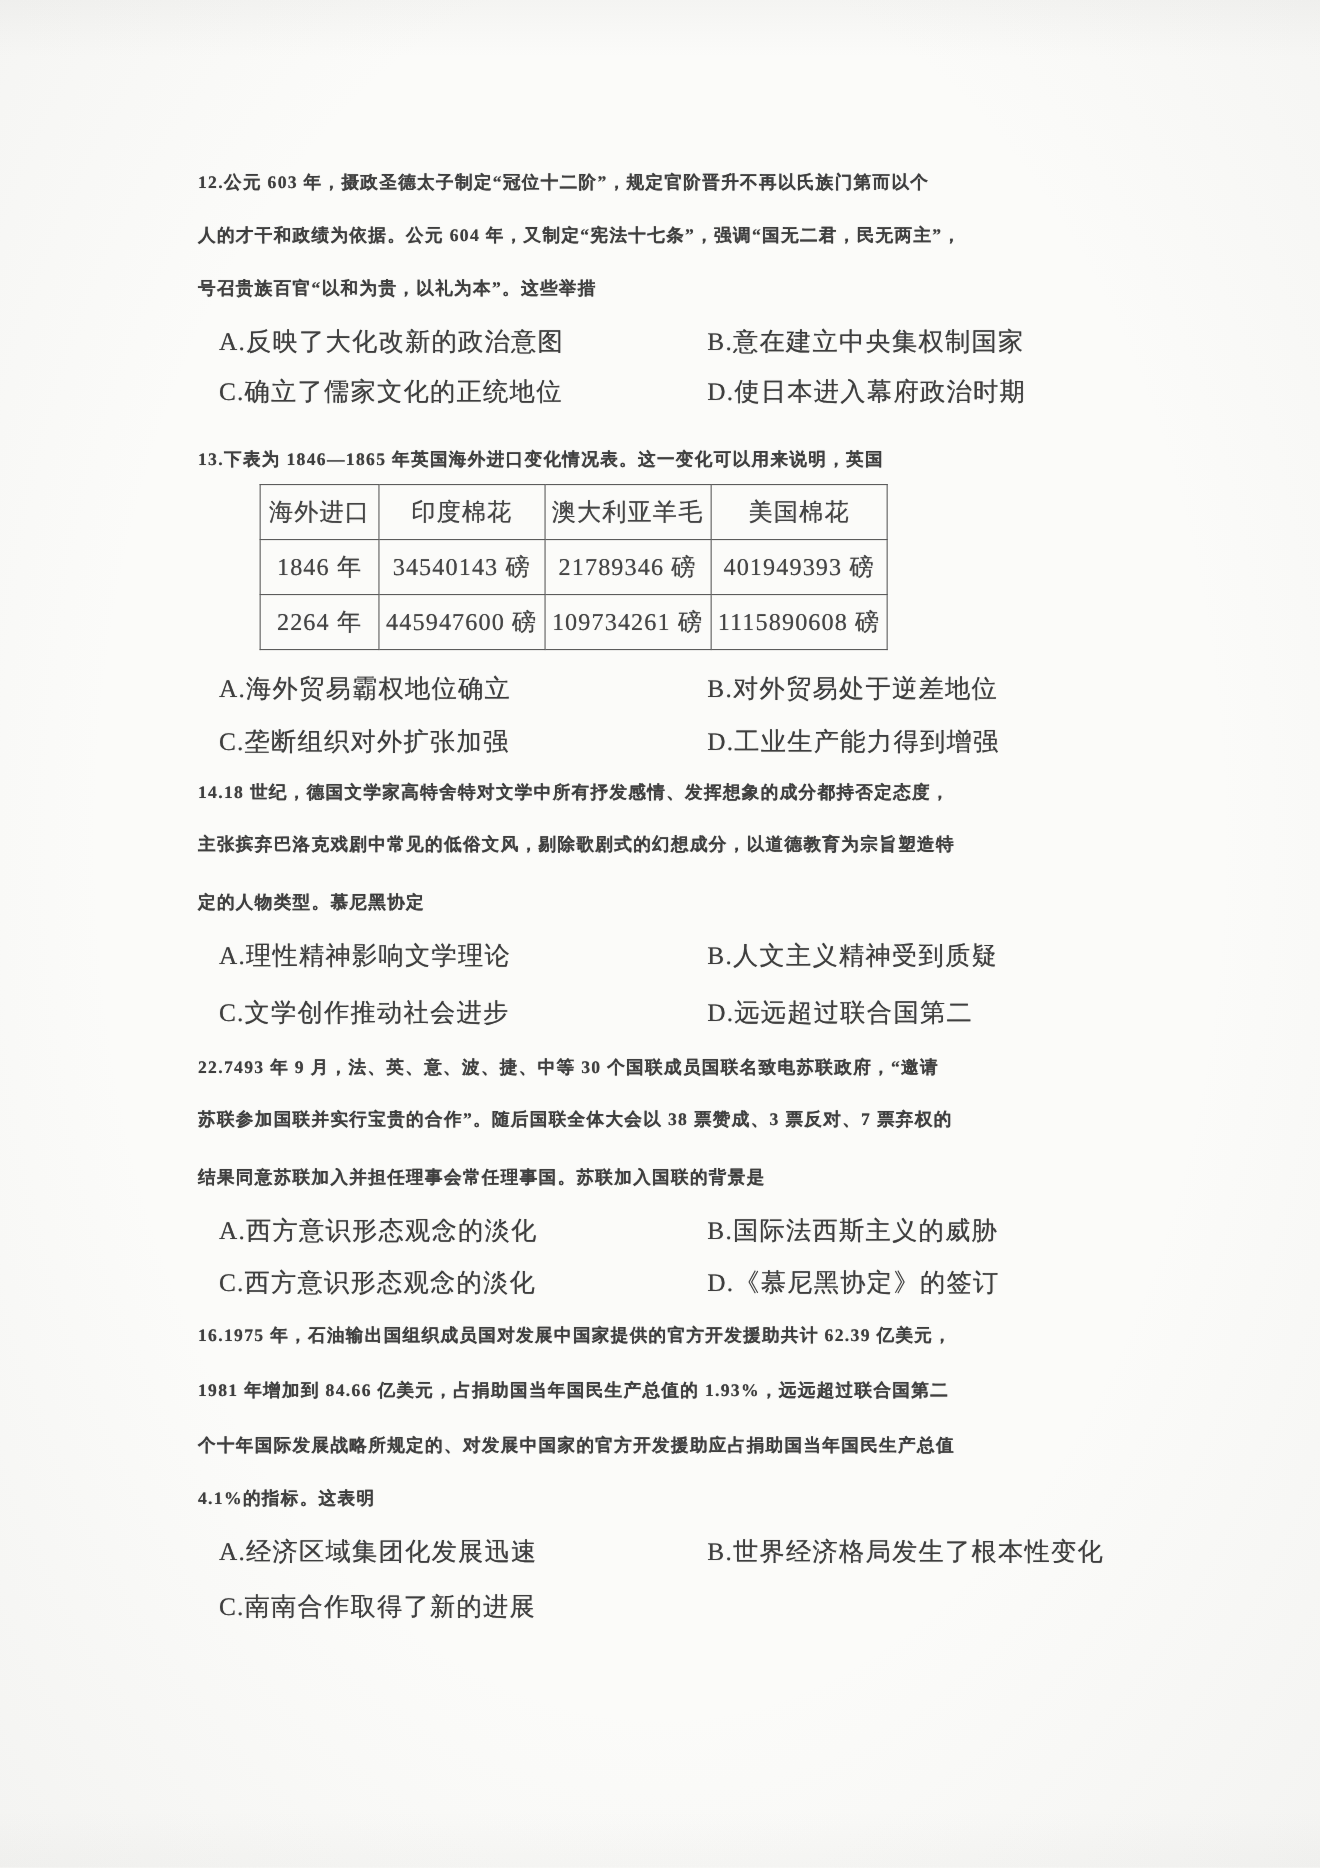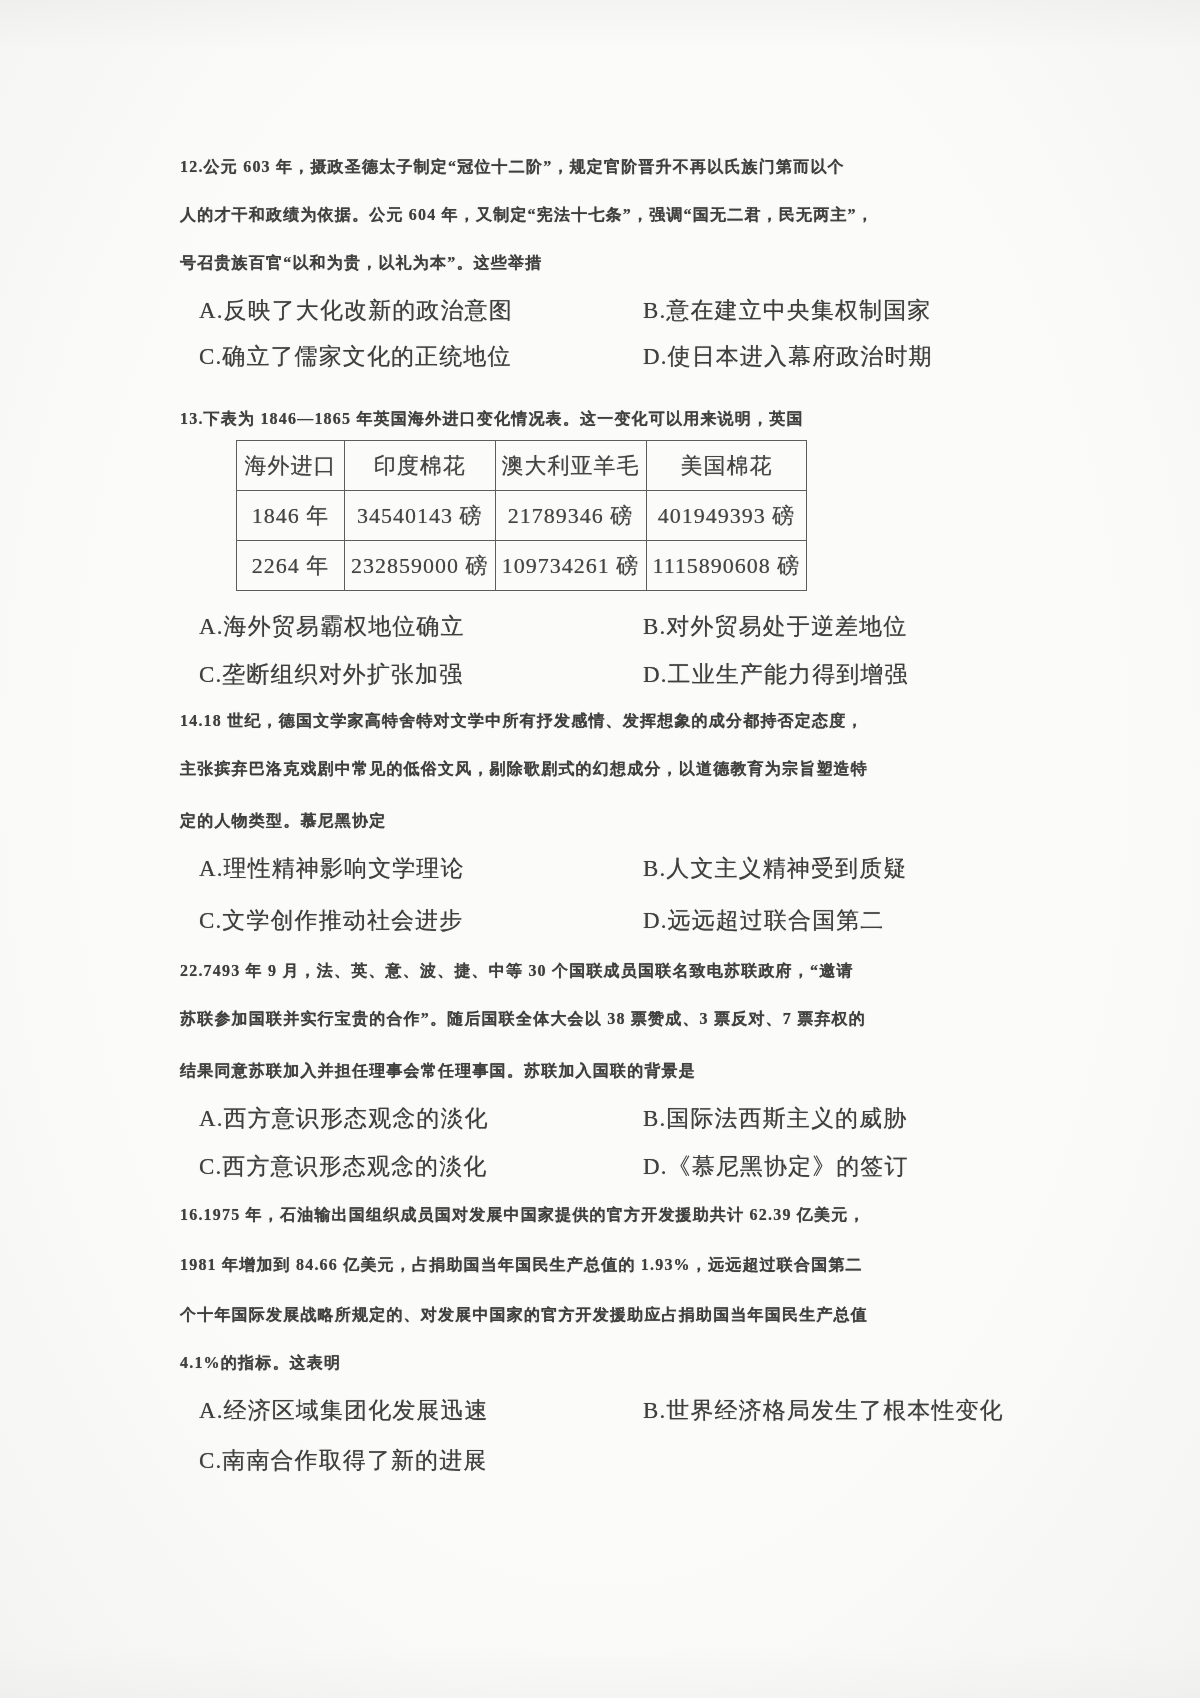--- a/index.html
+++ b/index.html
@@ -86,21 +86,21 @@
           <th>美国棉花</th>
         </tr>
         <tr>
           <td>1846 年</td>
           <td>34540143 磅</td>
           <td>21789346 磅</td>
           <td>401949393 磅</td>
         </tr>
         <tr>
           <td>2264 年</td>
-          <td>232859000 磅</td>
+          <td>445947600 磅</td>
           <td>109734261 磅</td>
           <td>1115890608 磅</td>
         </tr>
       </tbody>
     </table>
 
     <div class="optrow" style="top:612px">
       <span class="opt-l">A.海外贸易霸权地位确立</span>
       <span class="opt-r">B.对外贸易处于逆差地位</span>
     </div>

